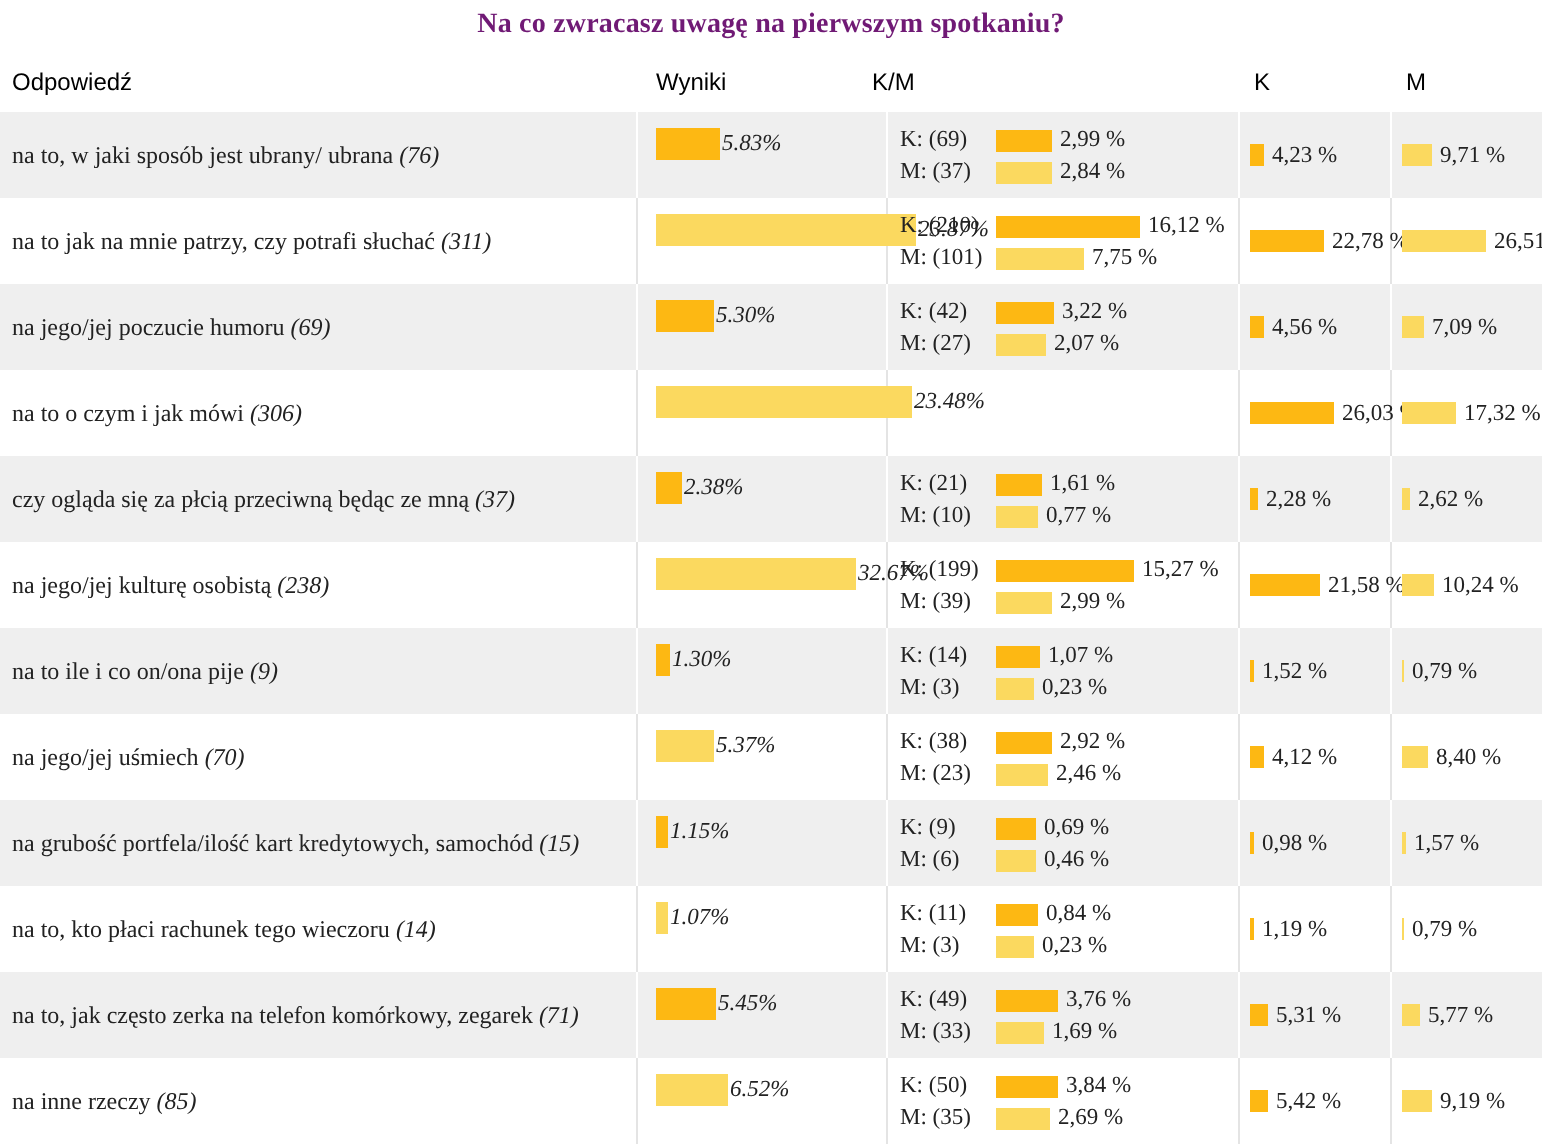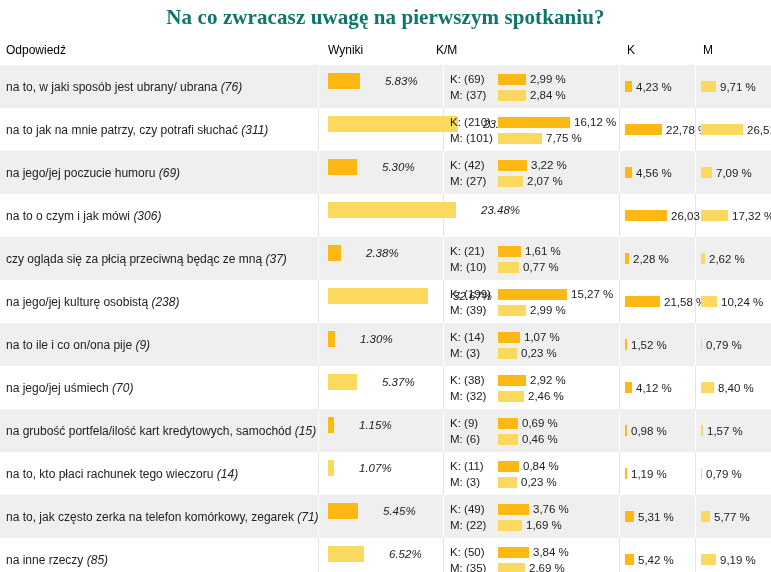--- a/index.html
+++ b/index.html
@@ -12,22 +12,22 @@
   }
   #poll {
     position: relative;
     width: 771px; height: 572px;
     background: #ffffff;
   }
   .title {
     text-align: center;
     font-family: "Liberation Serif", serif;
     font-weight: bold;
-    font-size: 21px;
-    color: #0f766e;
+    font-size: 14px;
+    color: #701a75;
     padding-top: 5px;
     letter-spacing: 0.1px;
   }
   .header-row {
     position: relative;
     height: 22px;
     margin-top: 13px;
     font-size: 12px;
     color: #000000;
   }
@@ -35,21 +35,21 @@
     position: absolute;
     top: 0;
     white-space: nowrap;
   }
   .h-answer { left: 6px; }
   .h-wyniki { left: 328px; }
   .h-km     { left: 436px; }
   .h-k      { left: 627px; }
   .h-m      { left: 703px; }
 
-  .rows { position: relative; }
+  .rows { position: relative; font-family: Liberation Serif, serif; }
 
   .row {
     position: relative;
     height: 43px;
     width: 771px;
   }
   .row.alt { background: #EFEFEF; }
   .row.plain { background: #FFFFFF; }
 
   
@@ -78,21 +78,20 @@
   .answer i { font-style: italic; }
 
   
   .wyniki {
     position: absolute;
     left: 328px;
     top: 8px;
     display: flex;
     align-items: center;
     height: 16px;
-    gap: 24px;
   }
   .wbar {
     height: 16px;
     display: block;
   }
   .wlabel {
     font-size: 11.5px;
     font-style: italic;
     color: #222222;
     margin-left: 1px;
@@ -369,21 +368,21 @@
           <span class="wbar" style="width: 29px; background: rgb(251, 217, 95);"></span>
           <span class="wlabel">5.37%</span>
         </div>
         <div class="km">
           <div class="kmline">
             <span class="kmtag">K: (38)</span>
             <span class="kmbar" style="width: 28px; background: rgb(253, 184, 19);"></span>
             <span class="kmval">2,92 %</span>
           </div>
           <div class="kmline">
-            <span class="kmtag">M: (32)</span>
+            <span class="kmtag">M: (23)</span>
             <span class="kmbar" style="width: 26px; background: rgb(251, 217, 95);"></span>
             <span class="kmval">2,46 %</span>
           </div>
         </div>
         <div class="single col-k">
           <span class="sbar" style="width: 7px; background: rgb(253, 184, 19);"></span>
           <span class="sval">4,12 %</span>
         </div>
         <div class="single col-m">
           <span class="sbar" style="width: 13px; background: rgb(251, 217, 95);"></span>
@@ -462,21 +461,21 @@
           <span class="wbar" style="width: 30px; background: rgb(253, 184, 19);"></span>
           <span class="wlabel">5.45%</span>
         </div>
         <div class="km">
           <div class="kmline">
             <span class="kmtag">K: (49)</span>
             <span class="kmbar" style="width: 31px; background: rgb(253, 184, 19);"></span>
             <span class="kmval">3,76 %</span>
           </div>
           <div class="kmline">
-            <span class="kmtag">M: (22)</span>
+            <span class="kmtag">M: (33)</span>
             <span class="kmbar" style="width: 24px; background: rgb(251, 217, 95);"></span>
             <span class="kmval">1,69 %</span>
           </div>
         </div>
         <div class="single col-k">
           <span class="sbar" style="width: 9px; background: rgb(253, 184, 19);"></span>
           <span class="sval">5,31 %</span>
         </div>
         <div class="single col-m">
           <span class="sbar" style="width: 9px; background: rgb(251, 217, 95);"></span>

